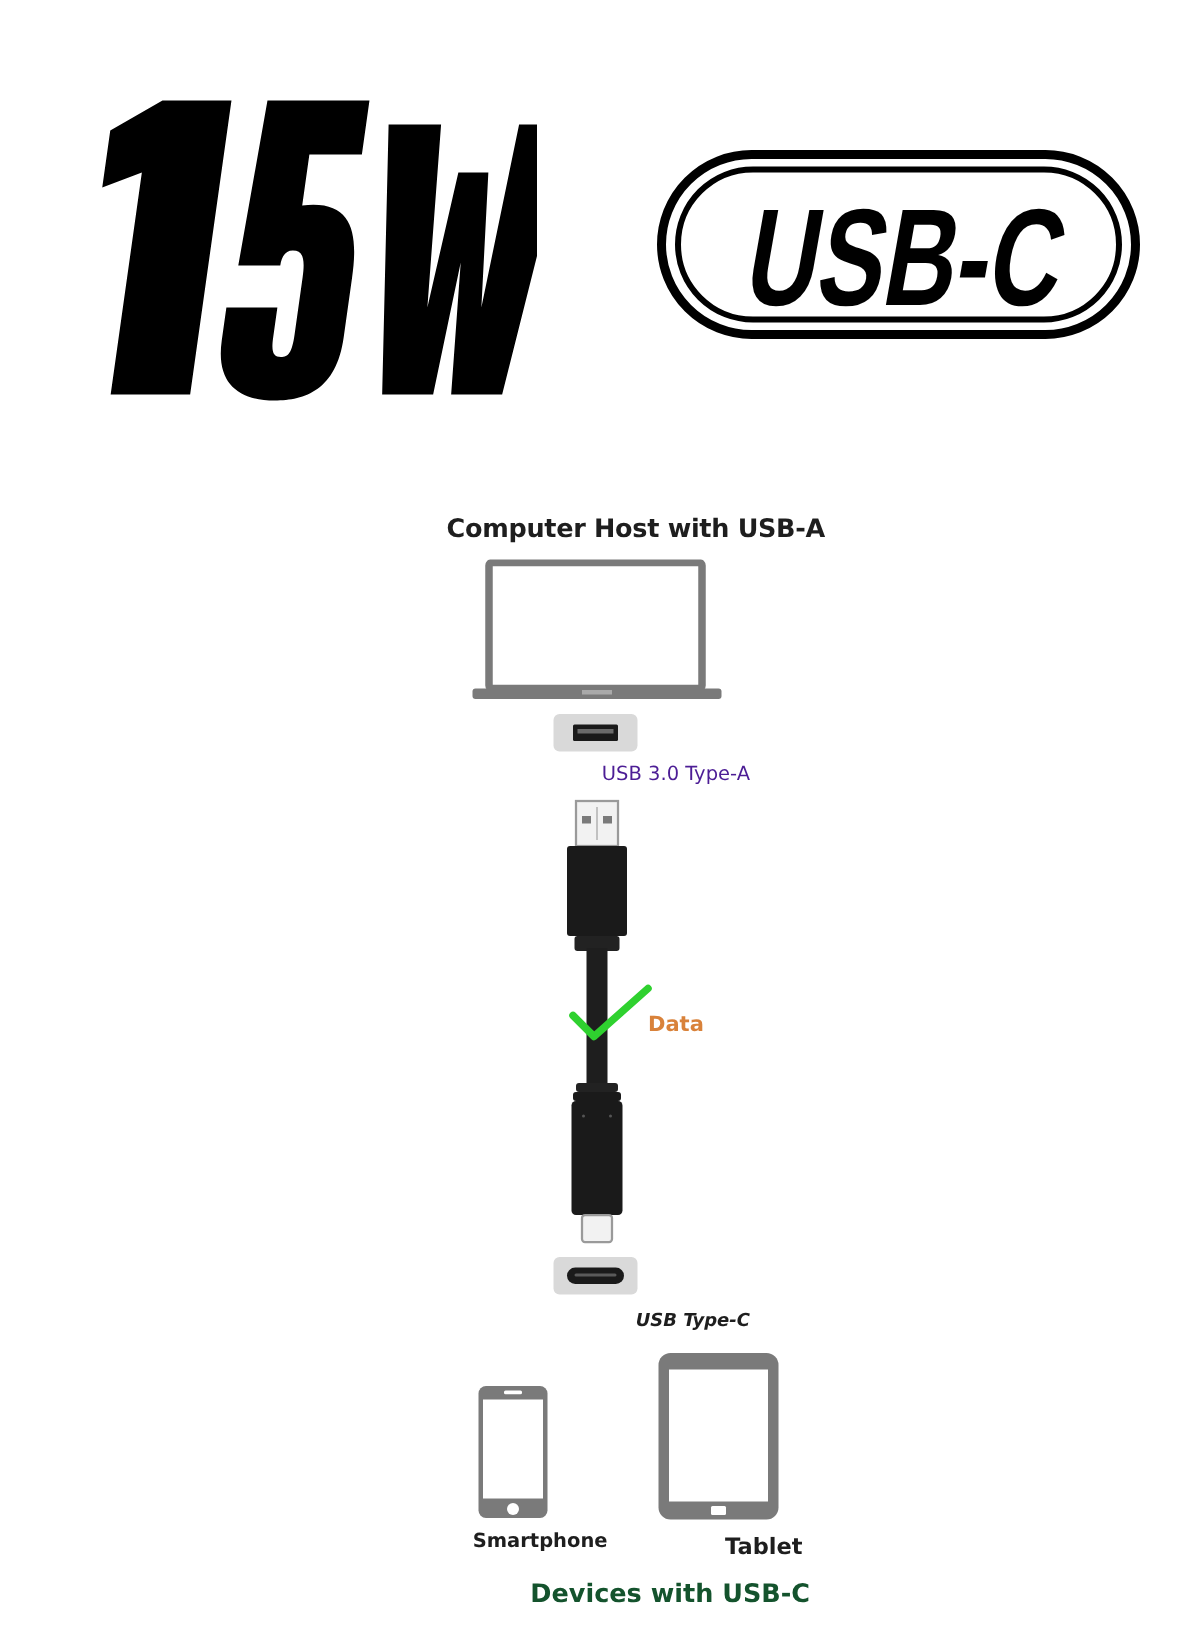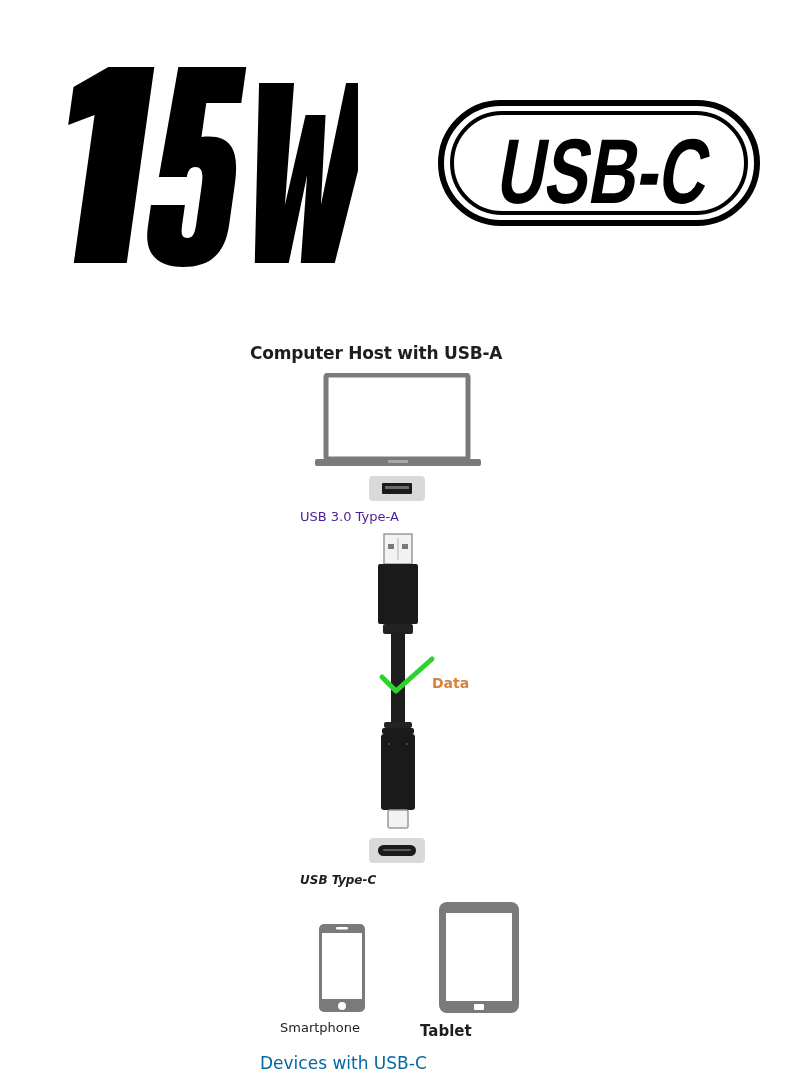--- a/index.html
+++ b/index.html
@@ -2,27 +2,27 @@
 <html><head>
 <meta charset="utf-8">
 <style>
   html, body { margin:0; padding:0; background:#ffffff; }
   body { width:800px; height:1091px; position:relative; overflow:hidden; font-family:"DejaVu Sans", sans-serif; }
   .abs { position:absolute; }
   .big-title {
     left:48px; top:55px; width:310px; height:220px;
   }
   .badge { left:438px; top:100px; width:322px; height:126px; }
-  .label { color:#222; font-family:"DejaVu Sans", sans-serif; white-space:nowrap; text-align:left; }
+  .label { color:#222; font-family:"DejaVu Sans", sans-serif; white-space:nowrap; text-align:right; }
   .lbl-host { left:250px; top:343px; width:300px; font-size:17px; font-weight:bold; color:#1e1e1e; letter-spacing:-0.2px; }
   .lbl-usba { left:300px; top:509px; width:200px; font-size:13px; font-weight:normal; color:#4c1d95; }
   .lbl-usbc { left:300px; top:873px; width:200px; font-size:12px; font-weight:bold; color:#1e1e1e;font-style:italic; }
-  .lbl-phone { left:280px; top:1020px; width:125px; font-size:13px; font-weight:normal; color:#1e1e1e; }
+  .lbl-phone { left:280px; top:1020px; width:125px; font-size:13px; font-weight:bold; color:#1e1e1e; }
   .lbl-tablet { left:420px; top:1022px; width:115px; font-size:15px; font-weight:bold; color:#1e1e1e; }
-  .lbl-devices { left:260px; top:1053px; width:280px; font-size:17px; font-weight:normal; color:#0369a1; }
+  .lbl-devices { left:260px; top:1053px; width:280px; font-size:17px; font-weight:bold; color:#14532d; }
   .lbl-data { left:432px; top:675px; font-size:14px; font-weight:bold; color:#d9823a; }
 </style>
 </head>
 <body>
 
 <div class="abs big-title">
   <svg width="310" height="220" viewBox="0 0 310 220">
     <g transform="translate(0,0) skewX(-8)">
 
       <polygon points="62,12 108,12 108,208 55,208 55,60 30,70 30,32" fill="#000"></polygon>

